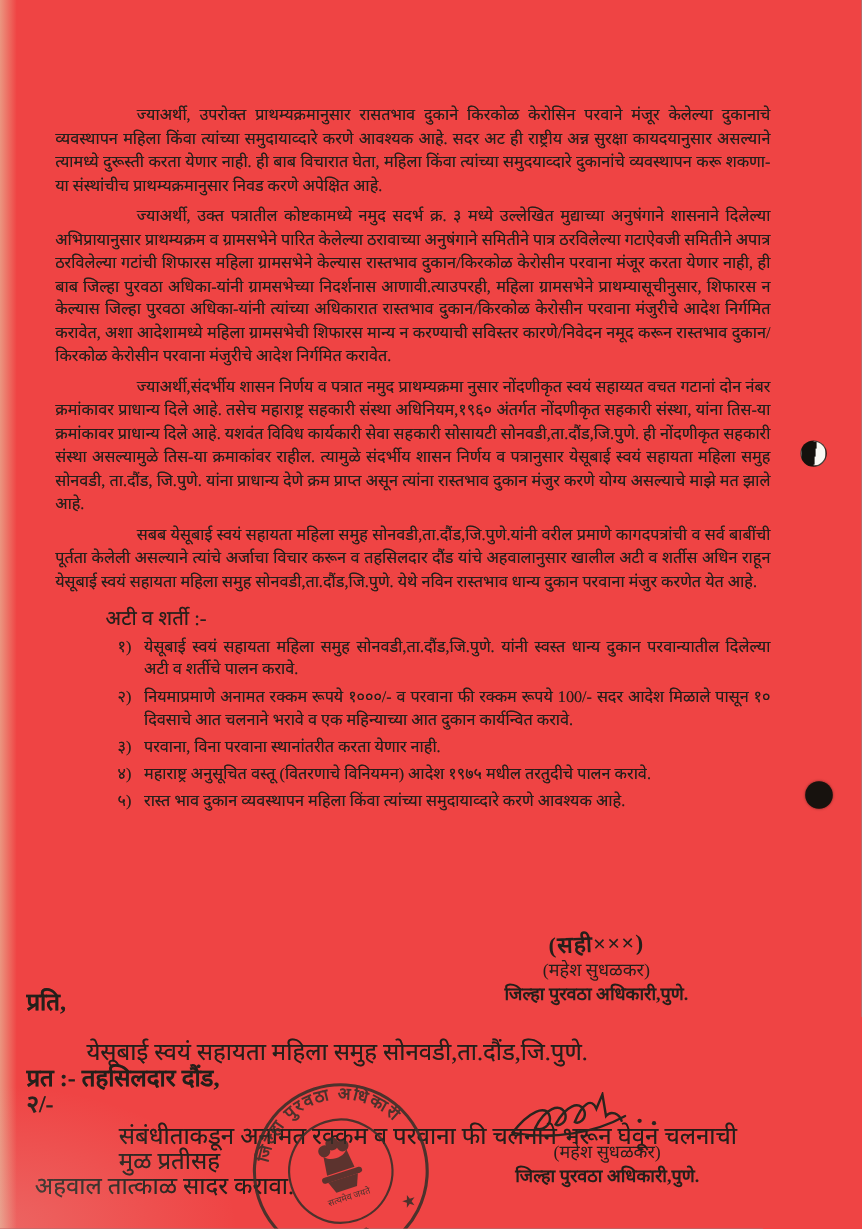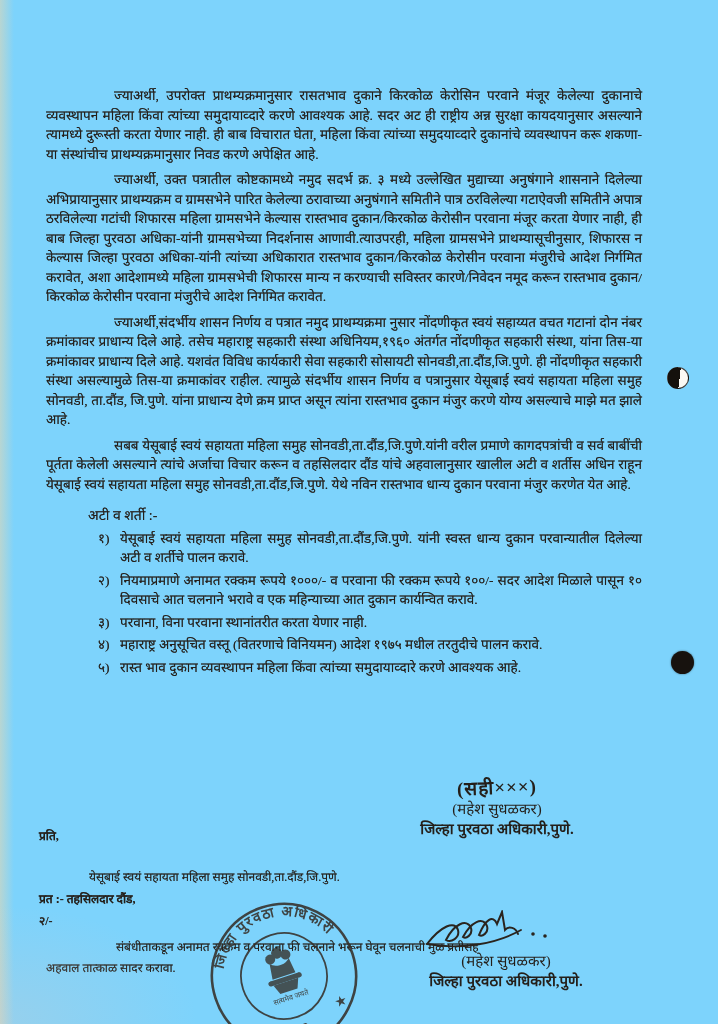--- a/index.html
+++ b/index.html
@@ -1,20 +1,20 @@
 <!DOCTYPE html>
 <html><head>
 <meta charset="utf-8">
 <style>
   html,body{margin:0;padding:0;background:#8a8a8a;}
   .page{
     position:relative;
     width:718px;height:1024px;
     margin:0 auto;
-    background:#7dd3fc;
+    background:#ef4444;
     overflow:hidden;
     font-family:"Liberation Serif","DejaVu Serif",serif;
     color:#241f1a;
   }
   
   .page::before{
     content:"";position:absolute;left:0;top:0;bottom:0;width:14px;
     background:linear-gradient(90deg,rgba(232,216,176,.55),rgba(232,216,176,0));
     pointer-events:none;z-index:5;
   }
@@ -23,37 +23,37 @@
     background:radial-gradient(ellipse at 0% 100%,rgba(228,200,190,.25),rgba(228,200,190,0) 70%);
     pointer-events:none;z-index:5;
   }
   .textblock{
     position:absolute;left:46px;top:86px;width:596px;
     font-size:13.5px;line-height:19.5px;
     text-align:justify;
     text-shadow:0 0 .5px rgba(36,31,26,.55);
   }
   .para{margin:0 0 6px 0;text-indent:68px;}
-  .terms-head{margin:12px 0 3px 42px;font-size:14px;}
+  .terms-head{margin:12px 0 3px 42px;font-size:17px;}
   .terms{margin:0;padding:0;list-style:none;}
   .term-row{display:flex;align-items:flex-start;padding-left:52px;margin:0 0 3px 0;}
   .term-num{flex:0 0 22px;}
   .term-txt{flex:1;text-align:justify;}
 
   .sig-top{
     position:absolute;left:390px;top:778px;width:214px;
     text-align:center;line-height:20px;z-index:2;
   }
   .sig-note{font-size:19px;font-weight:700;letter-spacing:1px;transform:rotate(-2deg);}
   .sig-name{font-size:15px;font-weight:400;margin-top:1px;}
   .sig-desig{font-size:15px;font-weight:700;}
 
   .copy-block{
-    position:absolute;left:39px;top:826px;width:620px;
-    font-size:12px;line-height:21px;z-index:1;
+    position:absolute;left:22px;top:826px;width:620px;
+    font-size:20px;line-height:21px;z-index:1;
     text-shadow:0 0 .5px rgba(36,31,26,.5);
   }
   .copy-to{font-weight:700;}
   .copy-recipient{margin-left:50px;font-weight:500;margin-top:20px;}
   .copy-label{font-weight:700;margin-top:1px;}
   .copy-note{display:flex;margin-top:1px;}
   .copy-note-num{flex:0 0 77px;font-weight:600;}
   .copy-note-txt{flex:1;margin-top:26px;}
   .copy-note2{margin-left:7px;}
 
@@ -96,21 +96,21 @@
 
     <div class="terms-head">अटी व शर्ती :-</div>
 
     <div class="terms">
       <div class="term-row">
         <span class="term-num">१)</span>
         <span class="term-txt">येसूबाई स्वयं सहायता महिला समुह सोनवडी,ता.दौंड,जि.पुणे. यांनी स्वस्त धान्य दुकान परवान्यातील दिलेल्या अटी व शर्तीचे पालन करावे.</span>
       </div>
       <div class="term-row">
         <span class="term-num">२)</span>
-        <span class="term-txt">नियमाप्रमाणे अनामत रक्कम रूपये १०००/- व परवाना फी रक्कम रूपये १००/- सदर आदेश मिळाले पासून १० दिवसाचे आत चलनाने भरावे व एक महिन्याच्या आत दुकान कार्यन्वित करावे.</span>
+        <span class="term-txt">नियमाप्रमाणे अनामत रक्कम रूपये १०००/- व परवाना फी रक्कम रूपये 100/- सदर आदेश मिळाले पासून १० दिवसाचे आत चलनाने भरावे व एक महिन्याच्या आत दुकान कार्यन्वित करावे.</span>
       </div>
       <div class="term-row">
         <span class="term-num">३)</span>
         <span class="term-txt">परवाना, विना परवाना स्थानांतरीत करता येणार नाही.</span>
       </div>
       <div class="term-row">
         <span class="term-num">४)</span>
         <span class="term-txt">महाराष्ट्र अनुसूचित वस्तू (वितरणाचे विनियमन) आदेश १९७५ मधील तरतुदीचे पालन करावे.</span>
       </div>
       <div class="term-row">

